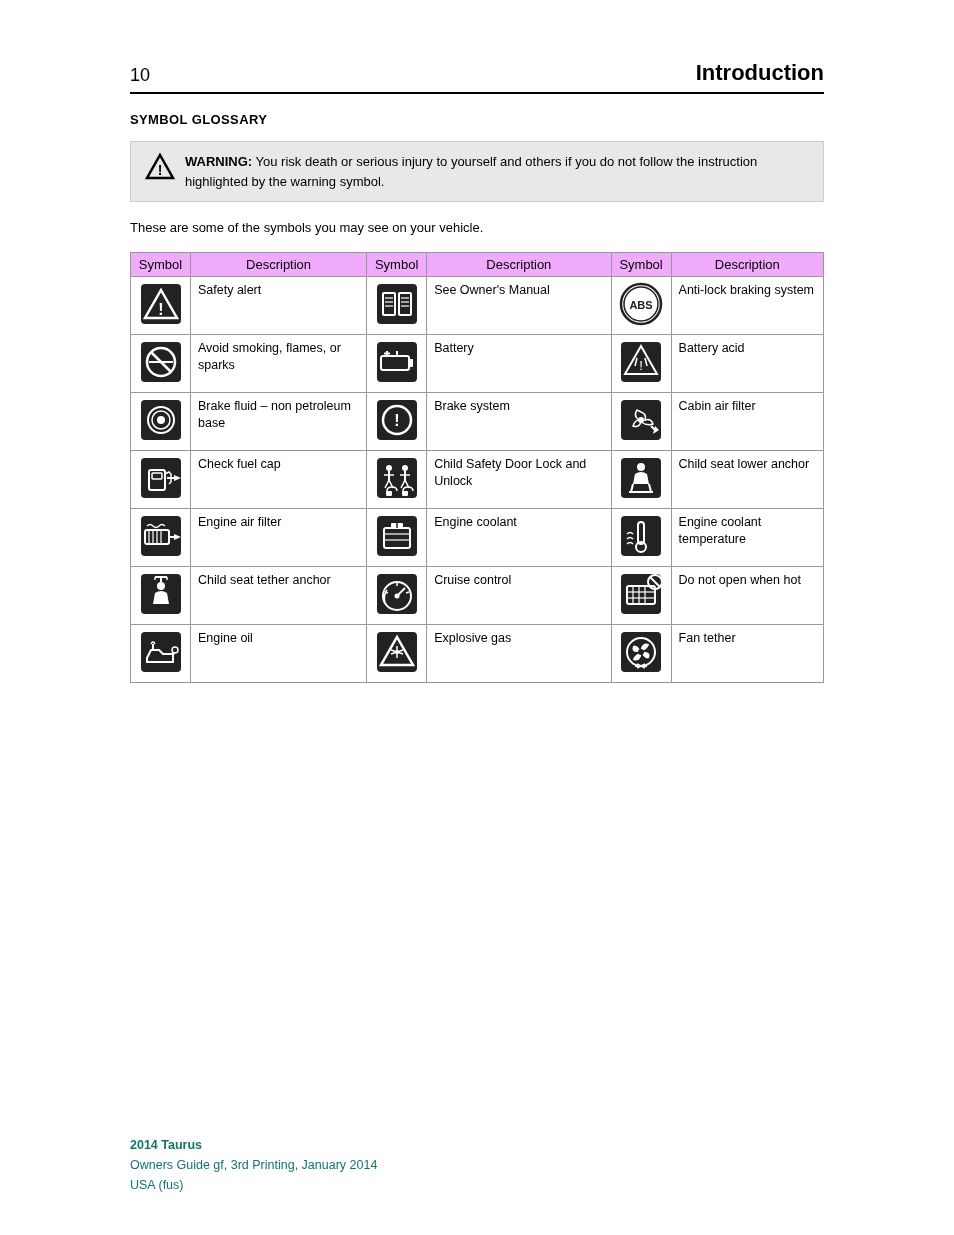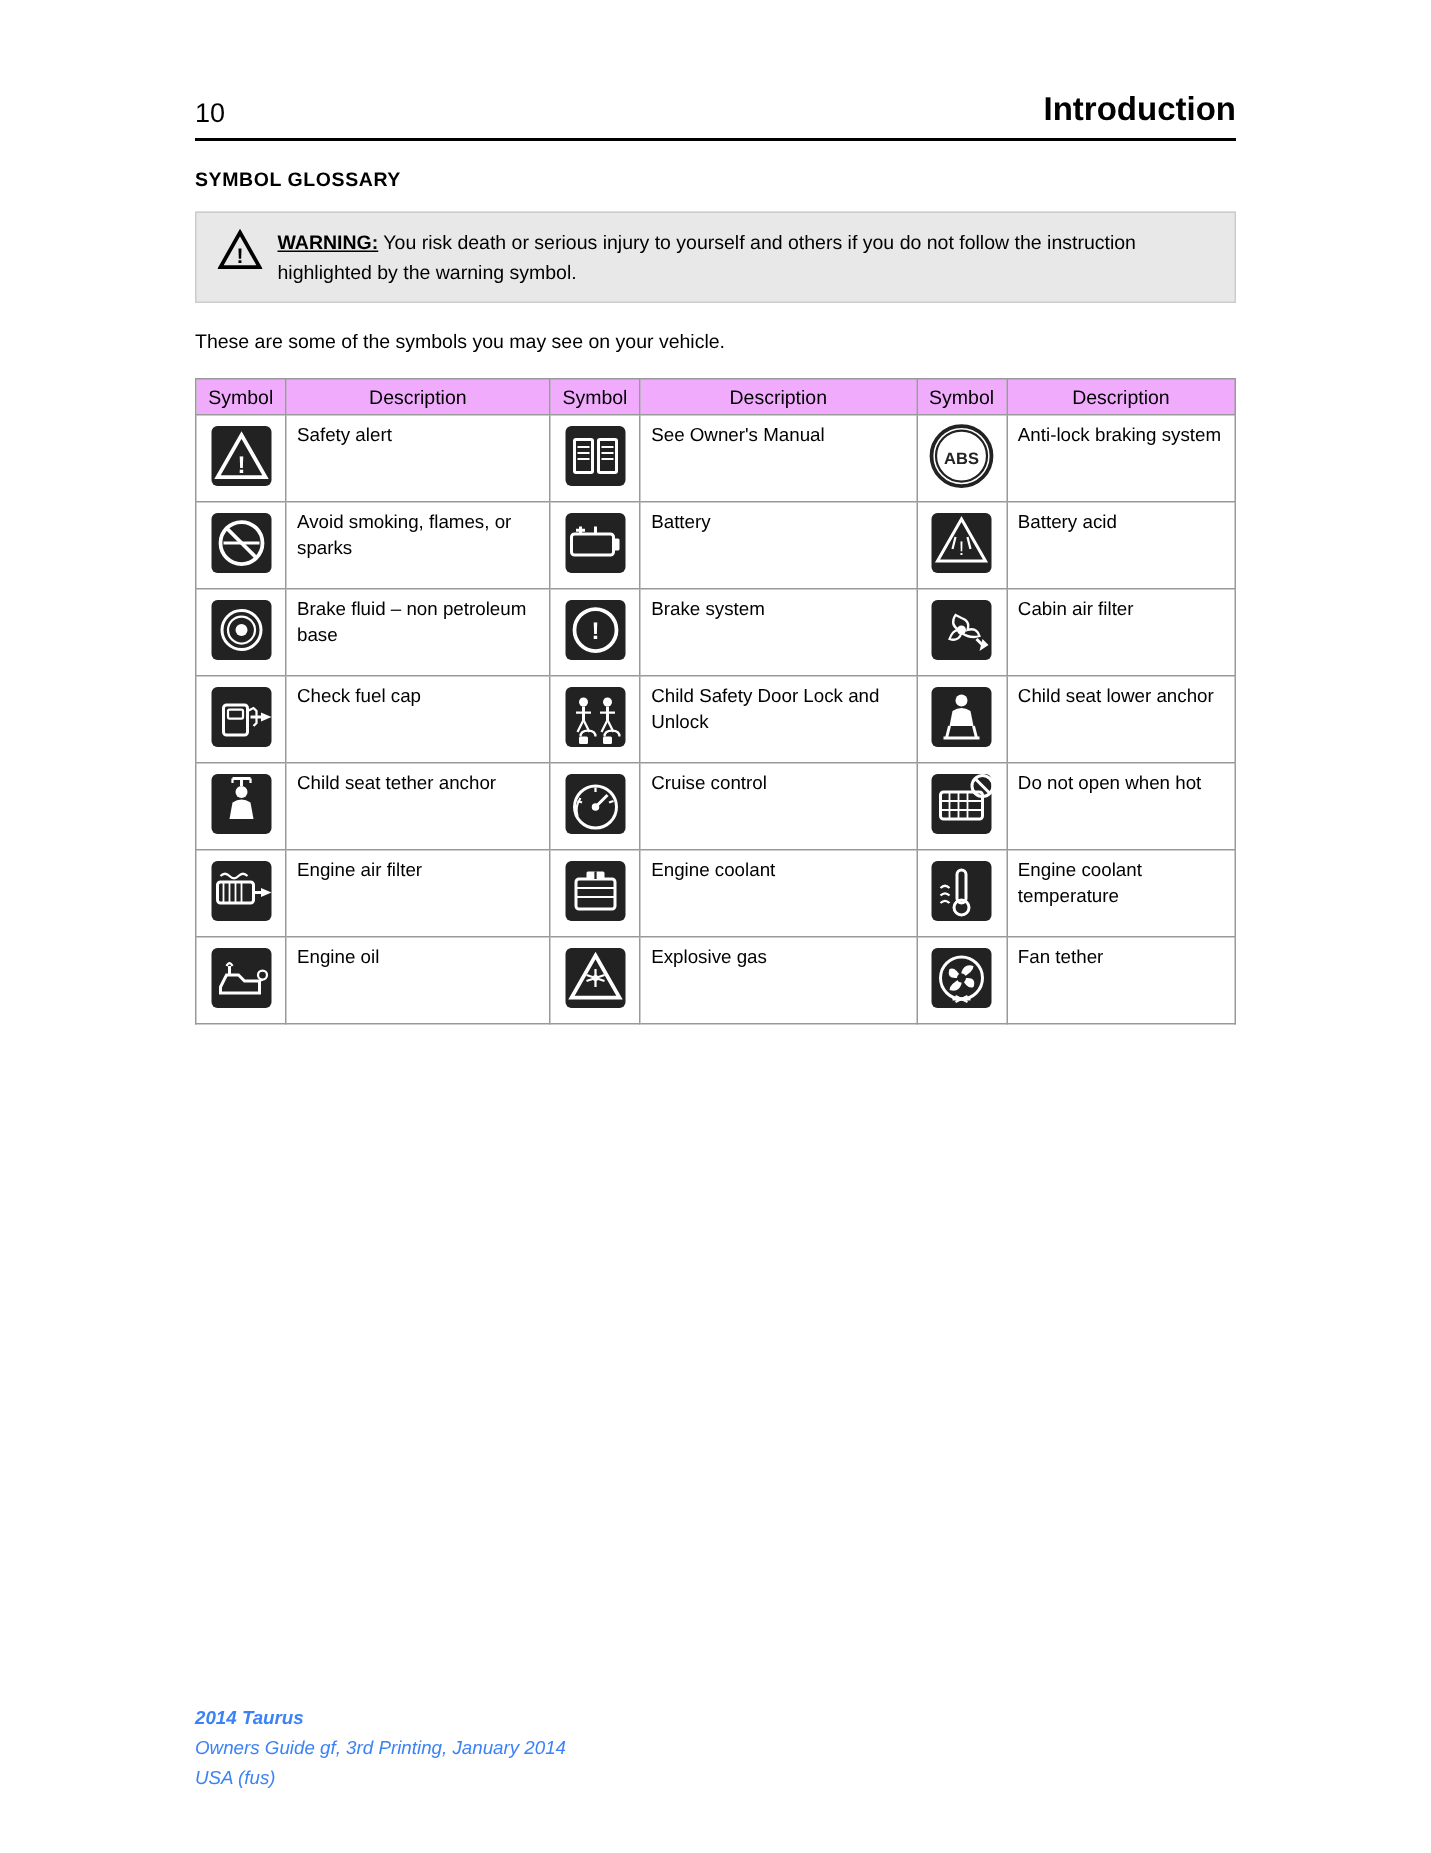--- a/index.html
+++ b/index.html
@@ -55,21 +55,20 @@
       line-height: 1;
       min-width: 30px;
       color: #000;
     }
     .warning-text {
       font-size: 13px;
       line-height: 1.5;
     }
     .warning-text strong {
       font-weight: bold;
-      text-decoration: underline;
     }
     .intro-text {
       font-size: 13px;
       margin-bottom: 14px;
       line-height: 1.5;
     }
     
     .symbol-table {
       width: 100%;
       border-collapse: collapse;
@@ -106,22 +105,21 @@
     .sym-img svg {
       width: 44px;
       height: 44px;
     }
     
     .page-footer {
       position: absolute;
       bottom: 40px;
       left: 130px;
       font-size: 12.5px;
-      font-style: italic;
-      color: #3b82f6;
+      color: #0f766e;
       line-height: 1.6;
     }
     .page-footer .title-line {
       font-weight: bold;
     }
     
     .symbol-table tr td, .symbol-table tr th {
       height: auto;
     }
   </style>
@@ -343,20 +341,73 @@
         </td>
         <td class="desc-cell">Child seat lower anchor</td>
       </tr>
 
       <tr>
         <td class="symbol-cell">
           <span class="sym-img">
             <svg viewBox="0 0 44 44">
               <rect x="2" y="2" width="40" height="40" rx="4" fill="#222"></rect>
 
+              <rect x="6" y="16" width="24" height="14" rx="2" fill="none" stroke="#fff" stroke-width="2"></rect>
+              <line x1="10" y1="16" x2="10" y2="30" stroke="#fff" stroke-width="1.2"></line>
+              <line x1="14" y1="16" x2="14" y2="30" stroke="#fff" stroke-width="1.2"></line>
+              <line x1="18" y1="16" x2="18" y2="30" stroke="#fff" stroke-width="1.2"></line>
+              <line x1="22" y1="16" x2="22" y2="30" stroke="#fff" stroke-width="1.2"></line>
+
+              <line x1="30" y1="23" x2="38" y2="23" stroke="#fff" stroke-width="2"></line>
+              <polygon points="35,20 42,23 35,26" fill="#fff"></polygon>
+
+              <path d="M8 12 Q11 9 14 12 Q17 15 20 12 Q23 9 26 12" fill="none" stroke="#fff" stroke-width="1.5"></path>
+            </svg>
+          </span>
+        </td>
+        <td class="desc-cell">Engine air filter</td>
+        <td class="symbol-cell">
+          <span class="sym-img">
+            <svg viewBox="0 0 44 44">
+              <rect x="2" y="2" width="40" height="40" rx="4" fill="#222"></rect>
+
+              <rect x="9" y="14" width="26" height="20" rx="2" fill="none" stroke="#fff" stroke-width="2"></rect>
+
+              <line x1="9" y1="20" x2="35" y2="20" stroke="#fff" stroke-width="1.2"></line>
+              <line x1="9" y1="26" x2="35" y2="26" stroke="#fff" stroke-width="1.2"></line>
+
+              <rect x="16" y="9" width="12" height="5" rx="1" fill="#fff"></rect>
+              <line x1="22" y1="9" x2="22" y2="14" stroke="#222" stroke-width="1.5"></line>
+            </svg>
+          </span>
+        </td>
+        <td class="desc-cell">Engine coolant</td>
+        <td class="symbol-cell">
+          <span class="sym-img">
+            <svg viewBox="0 0 44 44">
+              <rect x="2" y="2" width="40" height="40" rx="4" fill="#222"></rect>
+
+              <rect x="19" y="8" width="6" height="22" rx="3" fill="none" stroke="#fff" stroke-width="2"></rect>
+              <circle cx="22" cy="33" r="5" fill="none" stroke="#fff" stroke-width="2"></circle>
+
+              <path d="M8 20 Q11 17 14 20" fill="none" stroke="#fff" stroke-width="1.5"></path>
+              <path d="M8 25 Q11 22 14 25" fill="none" stroke="#fff" stroke-width="1.5"></path>
+              <path d="M8 30 Q11 27 14 30" fill="none" stroke="#fff" stroke-width="1.5"></path>
+            </svg>
+          </span>
+        </td>
+        <td class="desc-cell">Engine coolant temperature</td>
+      </tr>
+
+      <tr>
+        <td class="symbol-cell">
+          <span class="sym-img">
+            <svg viewBox="0 0 44 44">
+              <rect x="2" y="2" width="40" height="40" rx="4" fill="#222"></rect>
+
               <circle cx="22" cy="14" r="4" fill="#fff"></circle>
               <path d="M16 21 Q22 17 28 21 L30 32 L14 32 Z" fill="#fff"></path>
               <line x1="22" y1="10" x2="22" y2="5" stroke="#fff" stroke-width="2"></line>
               <line x1="16" y1="5" x2="28" y2="5" stroke="#fff" stroke-width="2"></line>
               <line x1="16" y1="5" x2="16" y2="8" stroke="#fff" stroke-width="1.5"></line>
               <line x1="28" y1="5" x2="28" y2="8" stroke="#fff" stroke-width="1.5"></line>
             </svg>
           </span>
         </td>
         <td class="desc-cell">Child seat tether anchor</td>
@@ -399,73 +450,20 @@
         </td>
         <td class="desc-cell">Do not open when hot</td>
       </tr>
 
       <tr>
         <td class="symbol-cell">
           <span class="sym-img">
             <svg viewBox="0 0 44 44">
               <rect x="2" y="2" width="40" height="40" rx="4" fill="#222"></rect>
 
-              <rect x="6" y="16" width="24" height="14" rx="2" fill="none" stroke="#fff" stroke-width="2"></rect>
-              <line x1="10" y1="16" x2="10" y2="30" stroke="#fff" stroke-width="1.2"></line>
-              <line x1="14" y1="16" x2="14" y2="30" stroke="#fff" stroke-width="1.2"></line>
-              <line x1="18" y1="16" x2="18" y2="30" stroke="#fff" stroke-width="1.2"></line>
-              <line x1="22" y1="16" x2="22" y2="30" stroke="#fff" stroke-width="1.2"></line>
-
-              <line x1="30" y1="23" x2="38" y2="23" stroke="#fff" stroke-width="2"></line>
-              <polygon points="35,20 42,23 35,26" fill="#fff"></polygon>
-
-              <path d="M8 12 Q11 9 14 12 Q17 15 20 12 Q23 9 26 12" fill="none" stroke="#fff" stroke-width="1.5"></path>
-            </svg>
-          </span>
-        </td>
-        <td class="desc-cell">Engine air filter</td>
-        <td class="symbol-cell">
-          <span class="sym-img">
-            <svg viewBox="0 0 44 44">
-              <rect x="2" y="2" width="40" height="40" rx="4" fill="#222"></rect>
-
-              <rect x="9" y="14" width="26" height="20" rx="2" fill="none" stroke="#fff" stroke-width="2"></rect>
-
-              <line x1="9" y1="20" x2="35" y2="20" stroke="#fff" stroke-width="1.2"></line>
-              <line x1="9" y1="26" x2="35" y2="26" stroke="#fff" stroke-width="1.2"></line>
-
-              <rect x="16" y="9" width="12" height="5" rx="1" fill="#fff"></rect>
-              <line x1="22" y1="9" x2="22" y2="14" stroke="#222" stroke-width="1.5"></line>
-            </svg>
-          </span>
-        </td>
-        <td class="desc-cell">Engine coolant</td>
-        <td class="symbol-cell">
-          <span class="sym-img">
-            <svg viewBox="0 0 44 44">
-              <rect x="2" y="2" width="40" height="40" rx="4" fill="#222"></rect>
-
-              <rect x="19" y="8" width="6" height="22" rx="3" fill="none" stroke="#fff" stroke-width="2"></rect>
-              <circle cx="22" cy="33" r="5" fill="none" stroke="#fff" stroke-width="2"></circle>
-
-              <path d="M8 20 Q11 17 14 20" fill="none" stroke="#fff" stroke-width="1.5"></path>
-              <path d="M8 25 Q11 22 14 25" fill="none" stroke="#fff" stroke-width="1.5"></path>
-              <path d="M8 30 Q11 27 14 30" fill="none" stroke="#fff" stroke-width="1.5"></path>
-            </svg>
-          </span>
-        </td>
-        <td class="desc-cell">Engine coolant temperature</td>
-      </tr>
-
-      <tr>
-        <td class="symbol-cell">
-          <span class="sym-img">
-            <svg viewBox="0 0 44 44">
-              <rect x="2" y="2" width="40" height="40" rx="4" fill="#222"></rect>
-
               <path d="M8 28 L12 20 L20 20 L24 24 L34 24 L34 32 L8 32 Z" fill="none" stroke="#fff" stroke-width="2"></path>
               <circle cx="36" cy="20" r="3" fill="none" stroke="#fff" stroke-width="1.5"></circle>
               <line x1="34" y1="24" x2="36" y2="23" stroke="#fff" stroke-width="1.5"></line>
 
               <line x1="14" y1="20" x2="14" y2="14" stroke="#fff" stroke-width="2"></line>
               <path d="M12 14 Q14 10 16 14" fill="none" stroke="#fff" stroke-width="1.5"></path>
             </svg>
           </span>
         </td>
         <td class="desc-cell">Engine oil</td>

